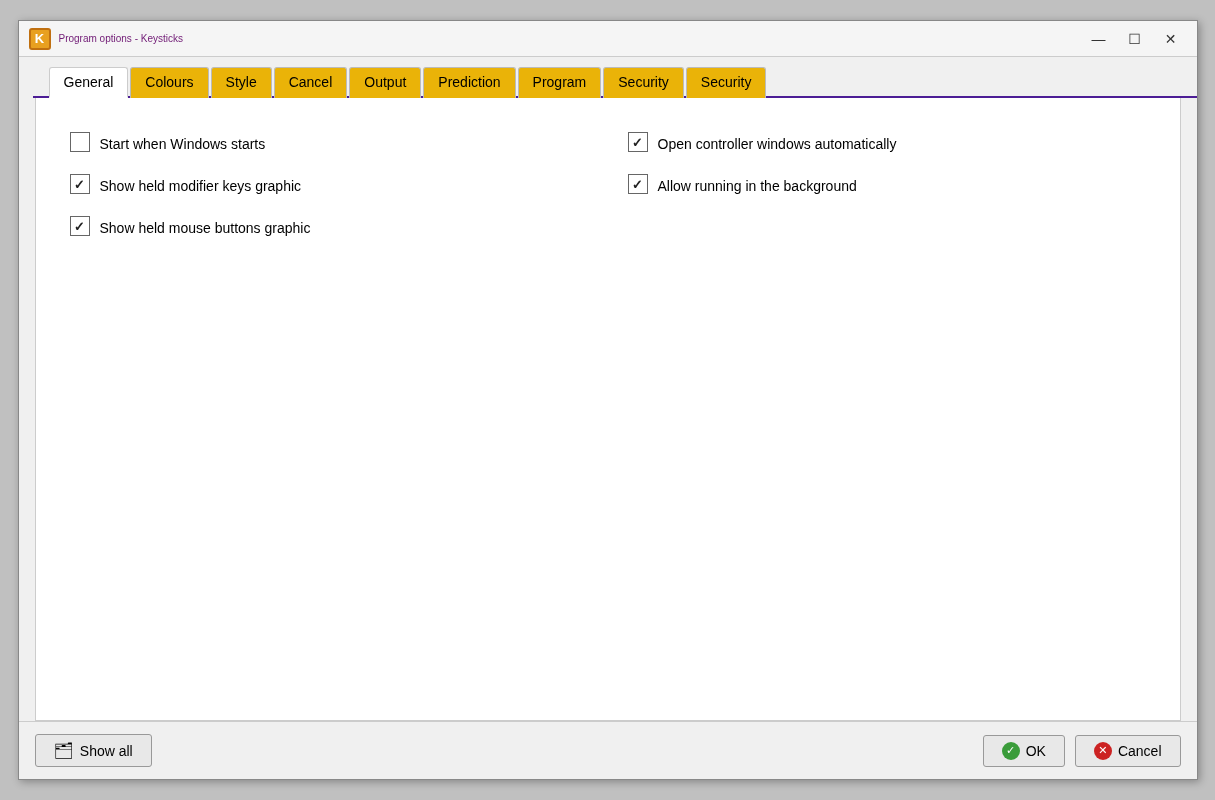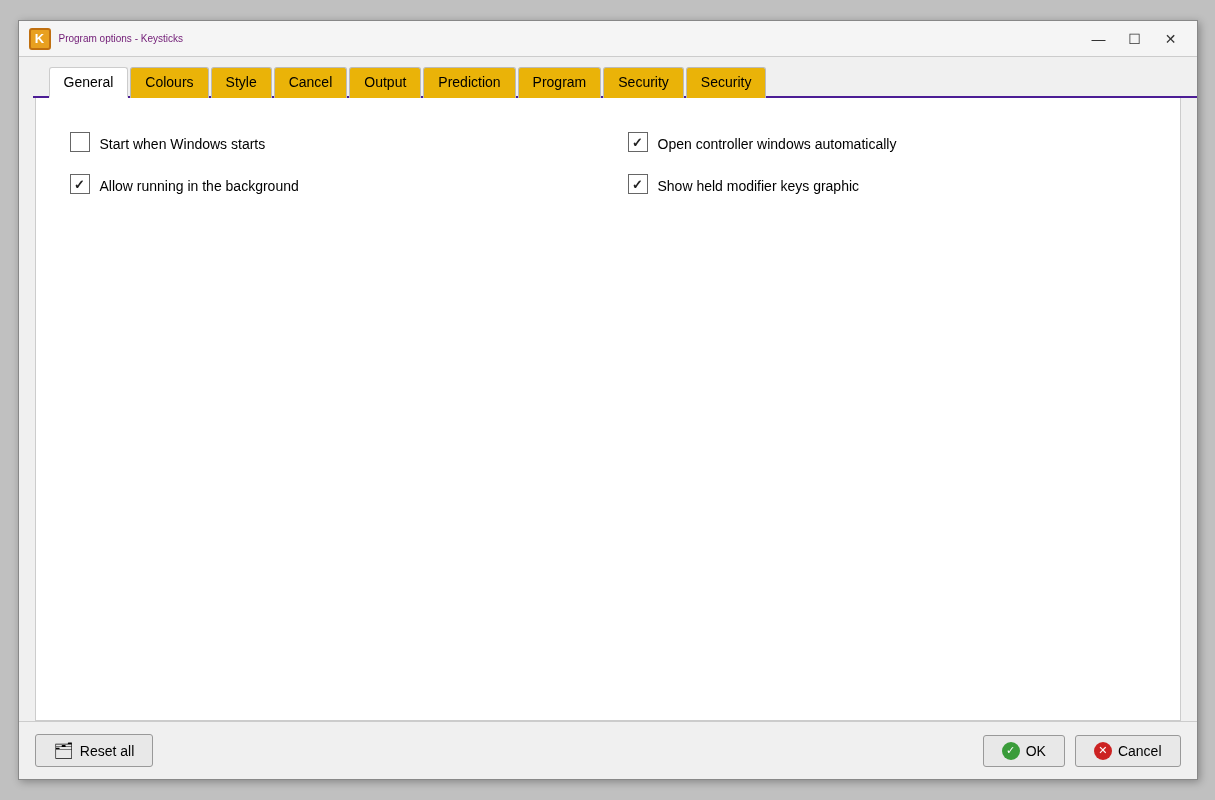--- a/index.html
+++ b/index.html
@@ -237,37 +237,41 @@
       </div>
 
       <div class="checkbox-item">
         <div class="checkbox-box checked"></div>
         <span class="checkbox-label">Open controller windows automatically</span>
       </div>
 
 
       <div class="checkbox-item">
         <div class="checkbox-box checked"></div>
+        <span class="checkbox-label">Show held modifier keys graphic</span>
+      </div>
+
+      <div class="checkbox-item">
+        <div class="checkbox-box checked"></div>
         <span class="checkbox-label">Allow running in the background</span>
       </div>
 
       <div class="checkbox-item">
         <div class="checkbox-box checked"></div>
-        <span class="checkbox-label">Show held modifier keys graphic</span>
-      </div>
-
+        <span class="checkbox-label">Show held mouse buttons graphic</span>
+      </div>
 
 
     </div>
   </div>
 
   <div class="footer">
     <button class="btn btn-reset">
       <span class="btn-reset-icon">🗂</span>
-      <span>Reset all</span>
+      <span>Show all</span>
     </button>
     <div class="footer-right">
       <button class="btn btn-ok">
         <div class="icon-circle-ok">✓</div>
         <span>OK</span>
       </button>
       <button class="btn btn-cancel">
         <div class="icon-circle-cancel">✕</div>
         <span>Cancel</span>
       </button>

